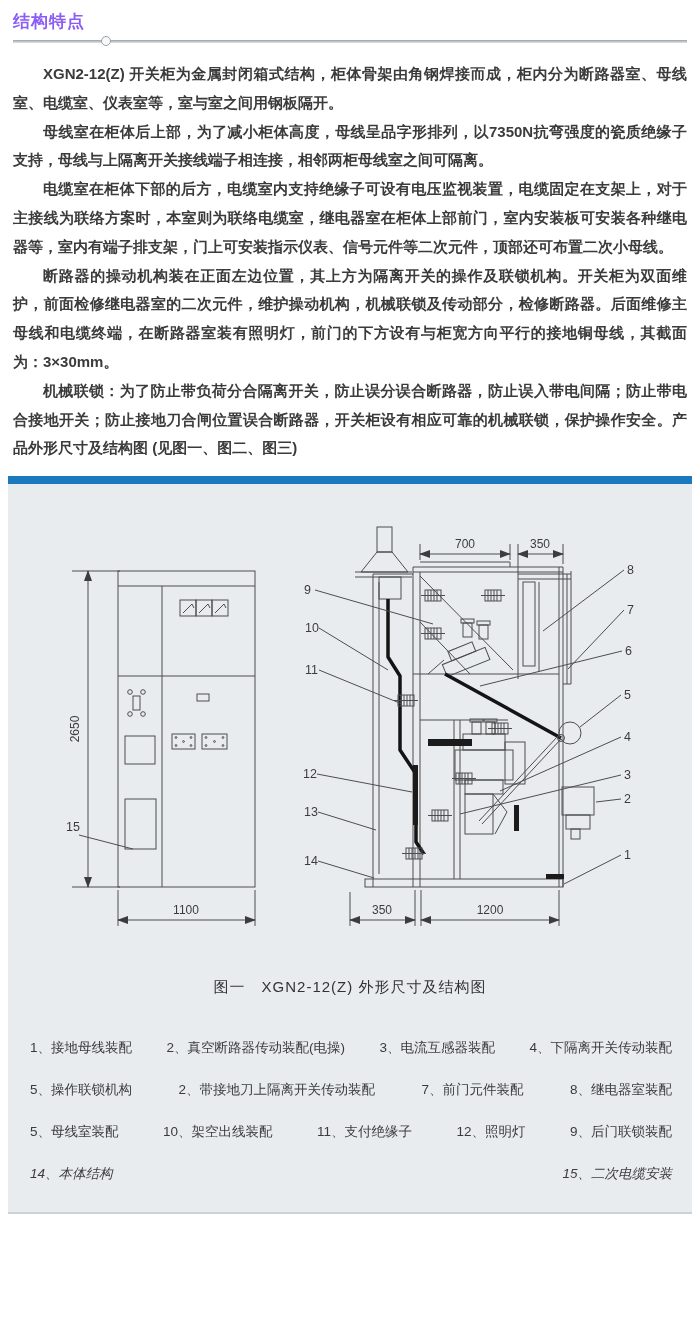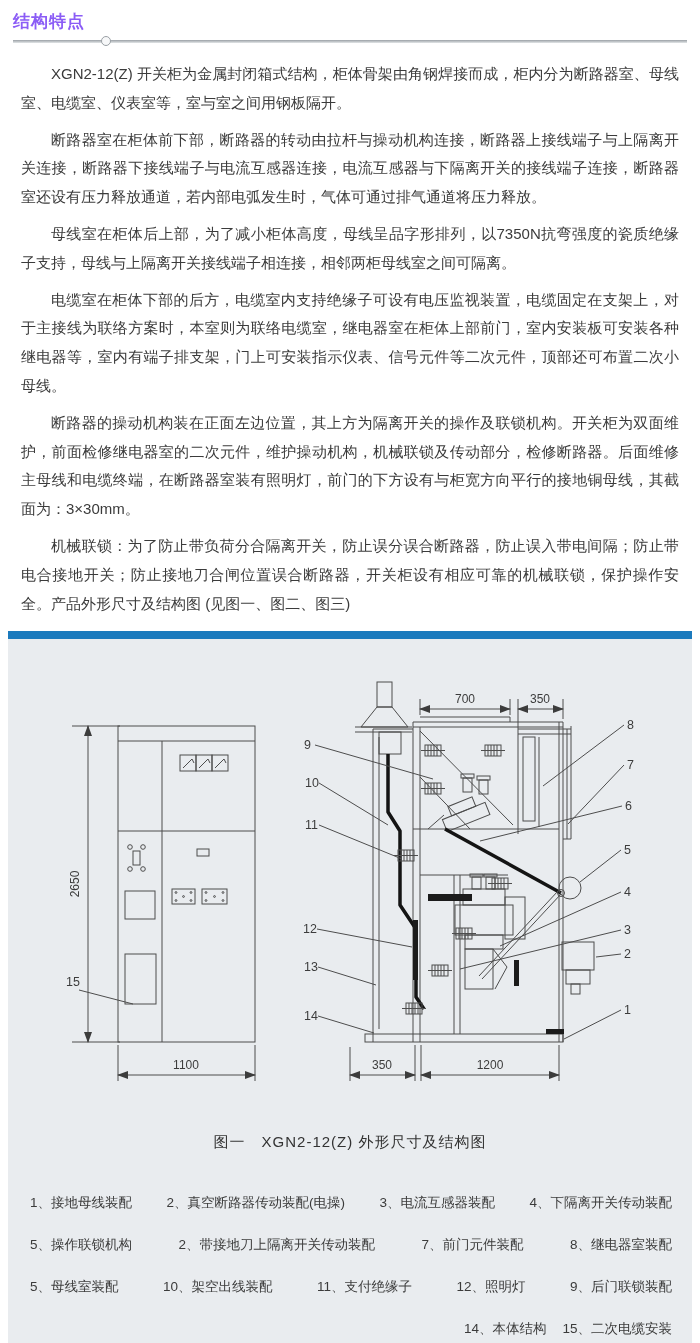--- a/index.html
+++ b/index.html
@@ -9,49 +9,48 @@
     font-family:"Liberation Sans","DejaVu Sans",sans-serif;
     position:relative;
   }
   .content { padding:10px 13px 0 13px; }
   .sec-title { font-size:17px; font-weight:bold; color:#8b5cf6; letter-spacing:1px; }
   .rule { position:relative; margin-top:7px; height:3px;
           background:linear-gradient(to bottom,#9aa0a5,#e3e6e8); }
   .rule-dot { position:absolute; left:88px; top:-4px; width:10px; height:10px;
           border:1px solid #9aa0a5; border-radius:50%; background:#f7f8f9; }
   .paras { margin-top:17px; font-size:15px; line-height:28.8px; color:#3b3b3b; }
-  .paras p { margin:8px; text-indent:2em; text-align:justify; }
+  .paras p { margin:0; text-indent:2em; text-align:justify;font-weight:bold; }
   .panel { margin:13px 8px 0 8px; width:684px; height:738px;
            background:#e9ecef; border-bottom:2px solid #ccd2d6; }
   .panel-bar { height:8px; background:#1b7abd; }
   svg.figure { display:block; margin-top:40px; width:684px; height:430px; }
   .caption { margin-top:24px; text-align:center; font-size:15px; color:#333;
              letter-spacing:1px; }
   .legend { margin-top:42px; padding:0 20px 0 22px; font-size:13.5px; color:#3b3b3b; }
   .legend-row { display:flex; justify-content:space-between; margin-bottom:24px;
                 white-space:nowrap;gap:15px; }
-  .legend-row.last { justify-content:flex-end; gap:16px; margin-bottom:0; }
+  .legend-row.last { justify-content:space-between; gap:16px; margin-bottom:0;font-style:italic; }
   
   .ln { stroke:#4d4d4d; stroke-width:1; fill:none; }
   .thick { stroke:#141414; stroke-width:3.5; fill:none; stroke-linejoin:round; }
   .dk { fill:#1b1b1b; stroke:none; }
   .dimtxt { font-size:12px; fill:#3c3c3c; }
   .callout { font-size:12.5px; fill:#3c3c3c; }
 </style>
 </head>
 <body>
 
 <div class="content">
   <h1 class="sec-title">结构特点</h1>
   <div class="rule">
     <span class="rule-dot"></span>
   </div>
   <div class="paras">
       <p>XGN2-12(Z) 开关柜为金属封闭箱式结构，柜体骨架由角钢焊接而成，柜内分为断路器室、母线室、电缆室、仪表室等，室与室之间用钢板隔开。</p>
-      <p>断路器室在柜体前下部，断路器的转动由拉杆与操动机构连接，断路器上接线端子与上隔离开关连接，断路器下接线端子与电流互感器连接，电流互感器与下隔离开关的接线端子连接，断路器室还设有压力释放通道，若内部电弧发生时，气体可通过排气通道将压力释放。</p>
       <p>母线室在柜体后上部，为了减小柜体高度，母线呈品字形排列，以7350N抗弯强度的瓷质绝缘子支持，母线与上隔离开关接线端子相连接，相邻两柜母线室之间可隔离。</p>
       <p>电缆室在柜体下部的后方，电缆室内支持绝缘子可设有电压监视装置，电缆固定在支架上，对于主接线为联络方案时，本室则为联络电缆室，继电器室在柜体上部前门，室内安装板可安装各种继电器等，室内有端子排支架，门上可安装指示仪表、信号元件等二次元件，顶部还可布置二次小母线。</p>
       <p>断路器的操动机构装在正面左边位置，其上方为隔离开关的操作及联锁机构。开关柜为双面维护，前面检修继电器室的二次元件，维护操动机构，机械联锁及传动部分，检修断路器。后面维修主母线和电缆终端，在断路器室装有照明灯，前门的下方设有与柜宽方向平行的接地铜母线，其截面为：3×30mm。</p>
       <p>机械联锁：为了防止带负荷分合隔离开关，防止误分误合断路器，防止误入带电间隔；防止带电合接地开关；防止接地刀合闸位置误合断路器，开关柜设有相应可靠的机械联锁，保护操作安全。产品外形尺寸及结构图 (见图一、图二、图三)</p>
     </div>
 </div>
 
 <div class="panel">
   <div class="panel-bar"></div>
 

